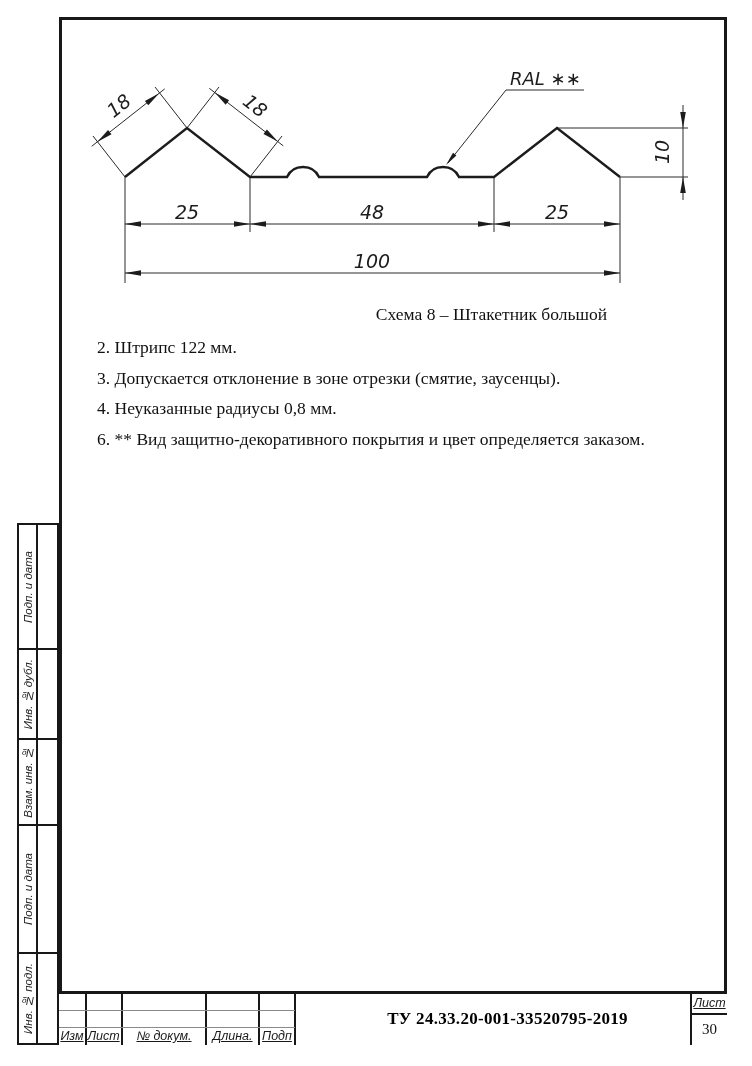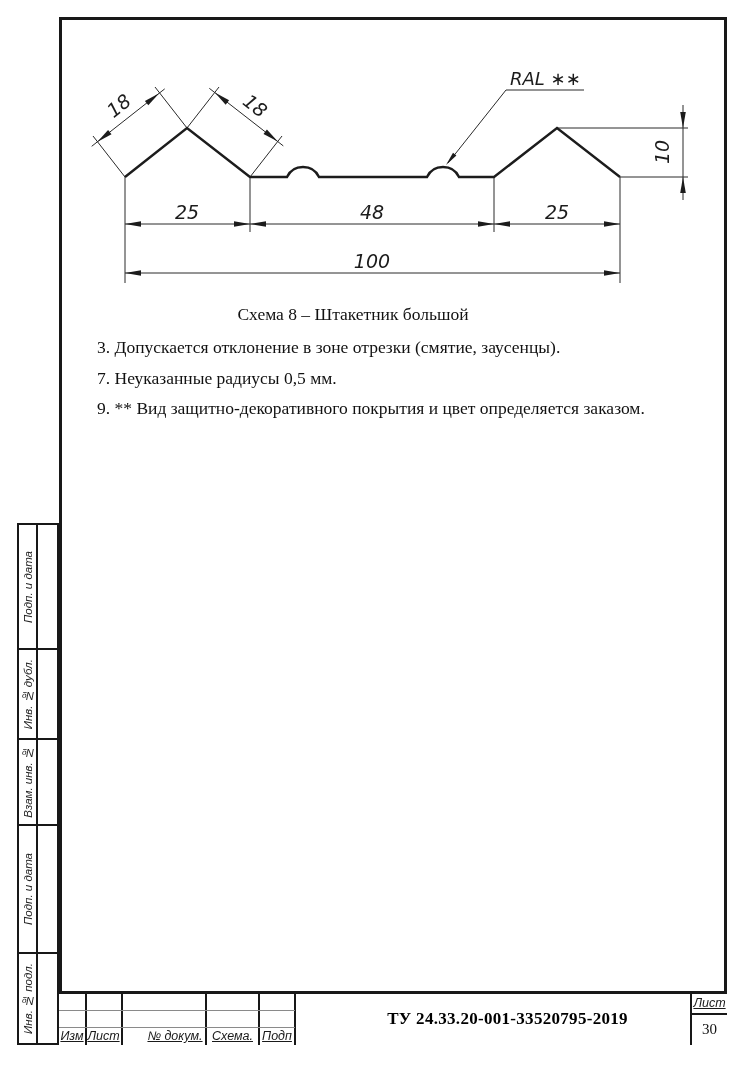--- a/index.html
+++ b/index.html
@@ -23,22 +23,22 @@
   
   #drawing { left:0; top:0; width:752px; height:300px; }
   #drawing .profile { fill:none; stroke:#1c1c1c; stroke-width:2.4; }
   #drawing .thin { fill:none; stroke:#2a2a2a; stroke-width:1; }
   #drawing .arr { fill:#1c1c1c; stroke:none; }
   #drawing text { font-family:"DejaVu Sans", sans-serif; font-style:italic;
                   font-size:19px; fill:#1c1c1c; }
   #drawing text.ral { font-size:18px; }
 
   
-  #caption { left:59px; top:304px; width:548px; text-align:center;
-             font-size:17.5px;margin-left:20px; }
+  #caption { left:59px; top:304px; width:548px; text-align:right;
+             font-size:17.5px; }
   #notes { left:88px; top:332px; width:616px; font-size:17.5px; }
   #notes p { line-height:30.6px; text-indent:9px; }
   #notes p.just { text-align:justify; text-align-last:left; }
 
   
   #titleblock { left:59px; top:991px; width:668px; height:54px; background:#fff; }
   .tb-line { position:absolute; background:#181818; }
   .tb-thin { position:absolute; background:#8a8a8a; height:1px; }
   .tb-cell { position:absolute; display:flex; align-items:center;
              justify-content:center; font-family:"Liberation Sans", sans-serif;
@@ -111,23 +111,24 @@
   <text x="372" y="219" text-anchor="middle">48</text>
   <text x="557" y="219" text-anchor="middle">25</text>
   <text x="372" y="268" text-anchor="middle">100</text>
   <text text-anchor="middle" transform="translate(669,152) rotate(-90)">10</text>
   <text class="ral" x="510" y="85" text-anchor="start">RAL ∗∗</text>
 </svg>
 
 <div class="abs" id="caption">Схема 8 – Штакетник большой</div>
 
 <div class="abs" id="notes">
+  <p>2. Штрипс 122 мм.</p>
   <p>3. Допускается отклонение в зоне отрезки (смятие, заусенцы).</p>
-  <p>7. Неуказанные радиусы 0,5 мм.</p>
-  <p>9. ** Вид защитно-декоративного покрытия и цвет определяется заказом.</p>
+  <p>4. Неуказанные радиусы 0,8 мм.</p>
+  <p>6. ** Вид защитно-декоративного покрытия и цвет определяется заказом.</p>
 </div>
 
 <div class="abs" id="sidebar">
   <div class="sb-sec" style="top:0; height:127px;">
     <div class="sb-label">
         <span>Подп. и дата</span>
       </div>
     <div class="sb-blank"></div>
   </div>
   <div class="sb-sec" style="top:125px; height:92px;">
@@ -167,21 +168,21 @@
   <div class="tb-line" style="left:235px; top:0; width:2px; height:54px;"></div>
   <div class="tb-line" style="left:631px; top:0; width:2px; height:54px;"></div>
 
   <div class="tb-thin" style="left:0; top:19px; width:236px;"></div>
   <div class="tb-thin" style="left:0; top:36px; width:236px;"></div>
 
   <div class="tb-line" style="left:631px; top:22px; width:37px; height:2px;"></div>
 
   <div class="tb-cell" style="left:0;   top:37px; width:26px; height:16px;">Изм</div>
   <div class="tb-cell" style="left:27px; top:37px; width:35px; height:16px;">Лист</div>
-  <div class="tb-cell" style="left:64px; top:37px; width:82px; height:16px;margin-left:11px;">№ докум.</div>
-  <div class="tb-cell" style="left:148px;top:37px; width:51px; height:16px;">Схема.</div>
+  <div class="tb-cell" style="left:64px; top:37px; width:82px; height:16px;">№ докум.</div>
+  <div class="tb-cell" style="left:148px;top:37px; width:51px; height:16px;">Длина.</div>
   <div class="tb-cell" style="left:201px;top:37px; width:34px; height:16px;">Подп</div>
 
   <div class="tb-doc" style="left:237px; top:2px; width:394px; height:52px;padding-left:29px;">ТУ 24.33.20-001-33520795-2019</div>
 
   <div class="tb-cell" style="left:633px; top:2px; width:35px; height:20px;">Лист</div>
   <div class="tb-num" style="left:633px; top:24px; width:35px; height:28px;">30</div>
 </div>
 
 </body></html>

